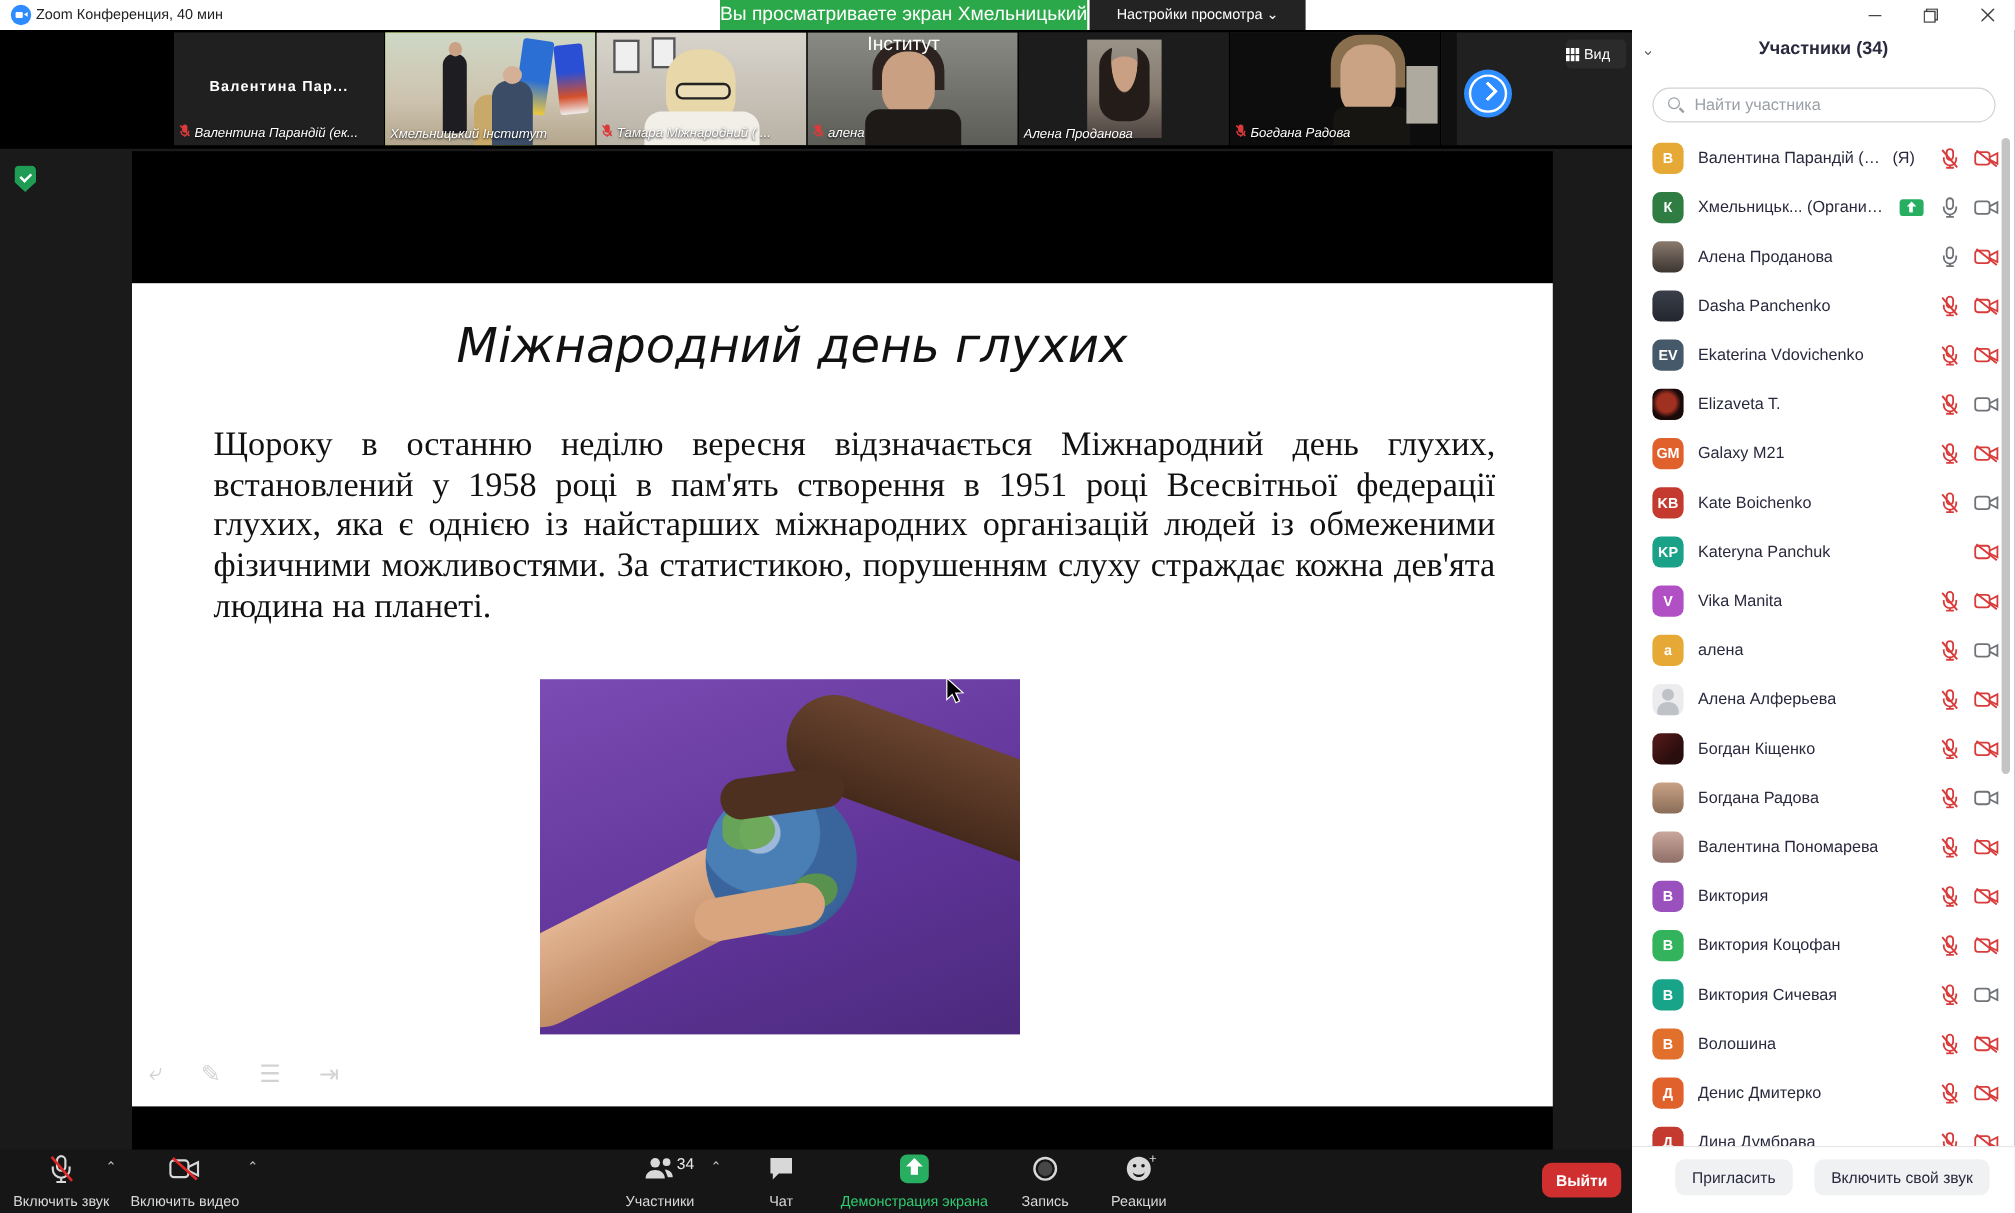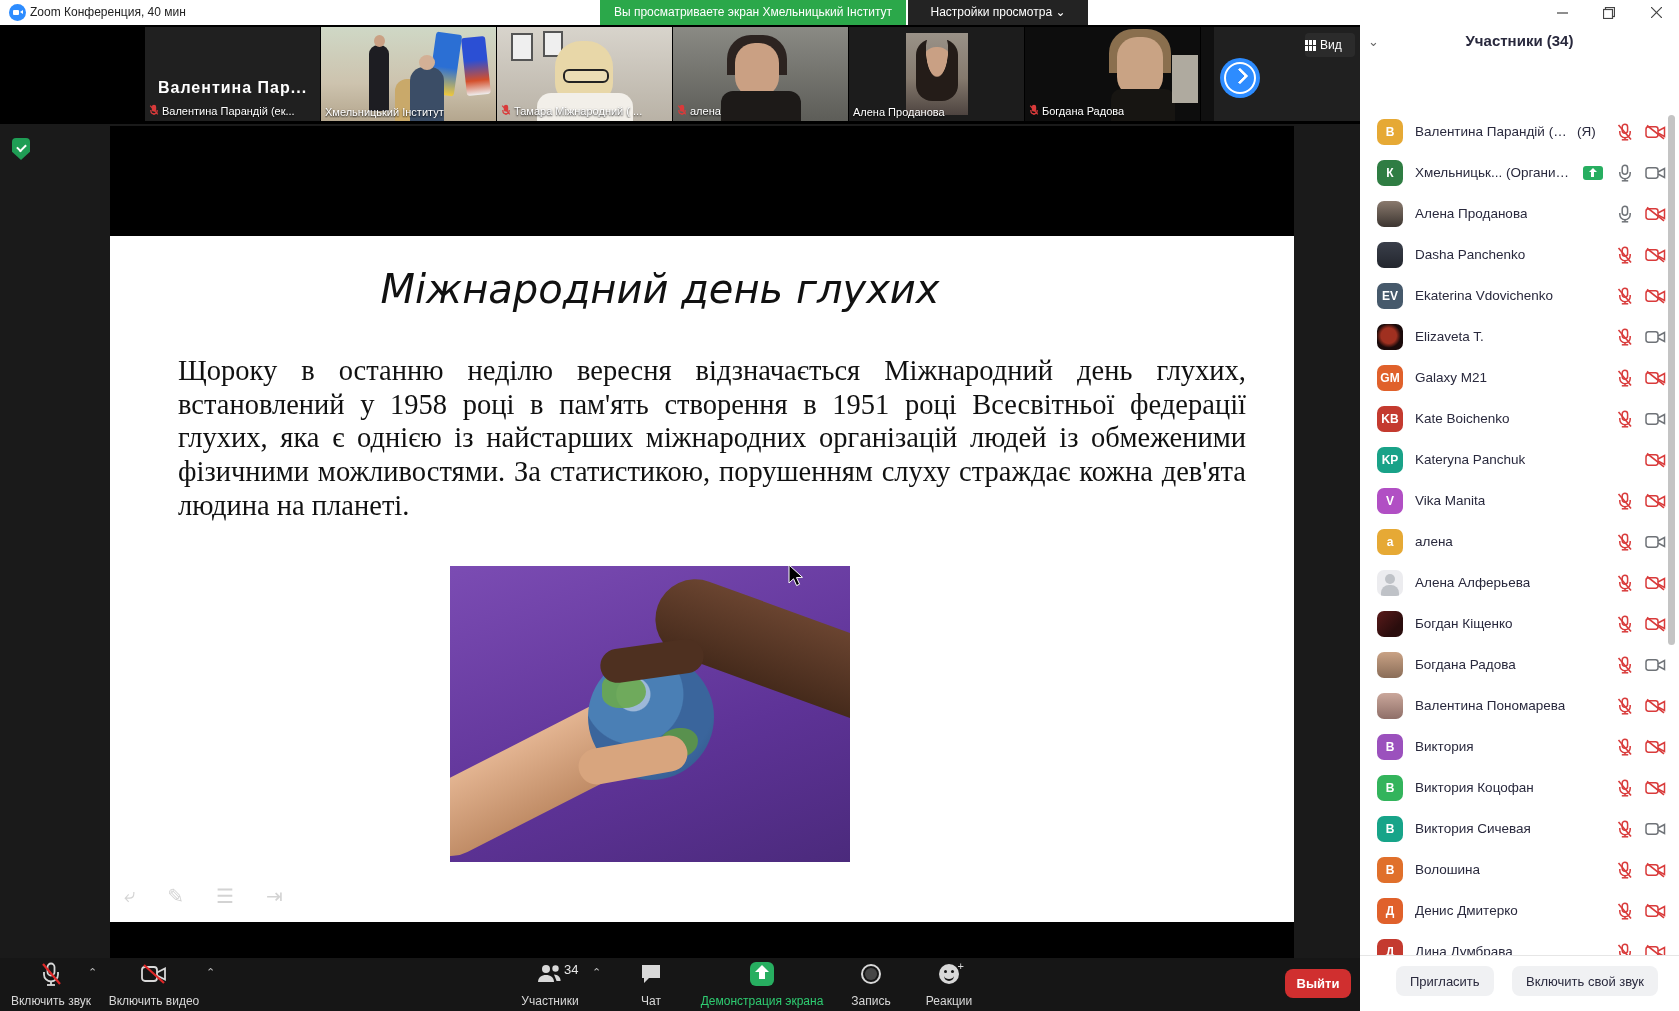--- a/index.html
+++ b/index.html
@@ -8,37 +8,37 @@
 
   
   #titlebar { position:absolute; left:0; top:0; width:1679px; height:25px; background:#fff; z-index:30; }
   #app-title { position:absolute; left:30px; top:0; height:25px; line-height:25px; font-size:12px; color:#222; }
   #zoom-app-icon { position:absolute; left:9px; top:4px; width:17px; height:17px; border-radius:50%;
     background:#2D8CFF; }
   #zoom-app-icon:before { content:""; position:absolute; left:4px; top:6px; width:6px; height:5px; background:#fff; border-radius:1px; }
   #zoom-app-icon:after { content:""; position:absolute; left:10.5px; top:6px; border-top:2.5px solid transparent;
     border-bottom:2.5px solid transparent; border-right:3px solid #fff; }
   #share-banner { position:absolute; left:600px; top:0; width:306px; height:25px; background:#2BA84A;
-    color:#fff; font-size:12px; text-align:center; line-height:25px; }
+    color:#fff; font-size:16px; text-align:center; line-height:25px; }
   #view-settings-btn { position:absolute; left:908px; top:0; width:180px; height:25px; background:#232323;
     color:#fff; font-size:12px; text-align:center; line-height:25px; cursor:default; }
   .winbtn { position:absolute; top:0; width:34px; height:25px; display:flex; align-items:center; justify-content:center; color:#444; }
   .winbtn svg { display:block; }
 
   
   #main { position:absolute; left:0; top:25px; width:1360px; height:986px; background:#1a1a1a; }
 
   
   #filmstrip { position:absolute; left:0; top:0; width:1360px; height:99px; background:#000; }
   .tile { position:absolute; top:2px; height:94px; width:175px; background:#202020; overflow:hidden; }
   .tile.active { outline:2px solid #A6C33A; outline-offset:-2px; }
   .tile-label { position:absolute; left:4px; bottom:3px; display:flex; align-items:center; gap:3px;
-    color:#fff; font-size:11px; text-shadow:0 1px 2px #000; max-width:165px; white-space:nowrap; overflow:hidden; }
+    color:#fff; font-size:11px; text-shadow:0 1px 2px #000; max-width:165px; white-space:nowrap; overflow:hidden;font-style:italic; }
   .tile-center-text { position:absolute; left:0; right:0; top:38px; text-align:center; color:#fff;
-    font-size:16px; font-weight:bold; letter-spacing:1px;margin-top:14px; }
+    font-size:12px; font-weight:bold; letter-spacing:1px; }
   .tile .mini-mic { flex:0 0 auto; }
   
   .v-room { background:linear-gradient(180deg,#cfd8c6 0%,#cdc3ae 60%,#b4a68e 100%); }
   .v-room .flag1 { position:absolute; right:38px; top:6px; width:26px; height:62px;
     background:linear-gradient(180deg,#2b6fd4 55%,#f0c93c 100%); transform:rotate(8deg); border-radius:3px;}
   .v-room .flag2 { position:absolute; right:8px; top:10px; width:24px; height:58px;
     background:linear-gradient(180deg,#2b4fd4 40%,#d44f2b 75%,#eee 100%); transform:rotate(-6deg); border-radius:3px;}
   .v-room .p1 { position:absolute; left:48px; top:18px; width:20px; height:66px; background:#1d1d22; border-radius:9px 9px 0 0; }
   .v-room .p1:before { content:""; position:absolute; left:5px; top:-10px; width:11px; height:12px; border-radius:50%; background:#caa184; }
   .v-room .p2 { position:absolute; left:74px; top:52px; width:26px; height:42px; background:#c9a96a; border-radius:12px 12px 0 0; }
@@ -423,20 +423,24 @@
     </div>
 
     <button id="leave-btn">Выйти</button>
   </div>
 </div>
 
 <div id="sidebar">
   <span id="sb-collapse">⌄</span>
   <div id="sb-title">Участники (34)</div>
 
+  <div id="sb-search">
+    <span class="search-ic"></span>
+    <input type="text" placeholder="Найти участника" style="">
+  </div>
 
   <div id="sb-rows">
     <div class="p-row">
         <span class="p-avatar" style="background: rgb(230, 169, 53);">В</span>
         <span class="p-name">Валентина Парандій (експе...</span>
         <span class="p-suffix">(Я)</span>
 
         <span class="p-spacer"></span>
         <span class="p-ic muted">
           <svg width="18" height="18" viewBox="0 0 18 18">

